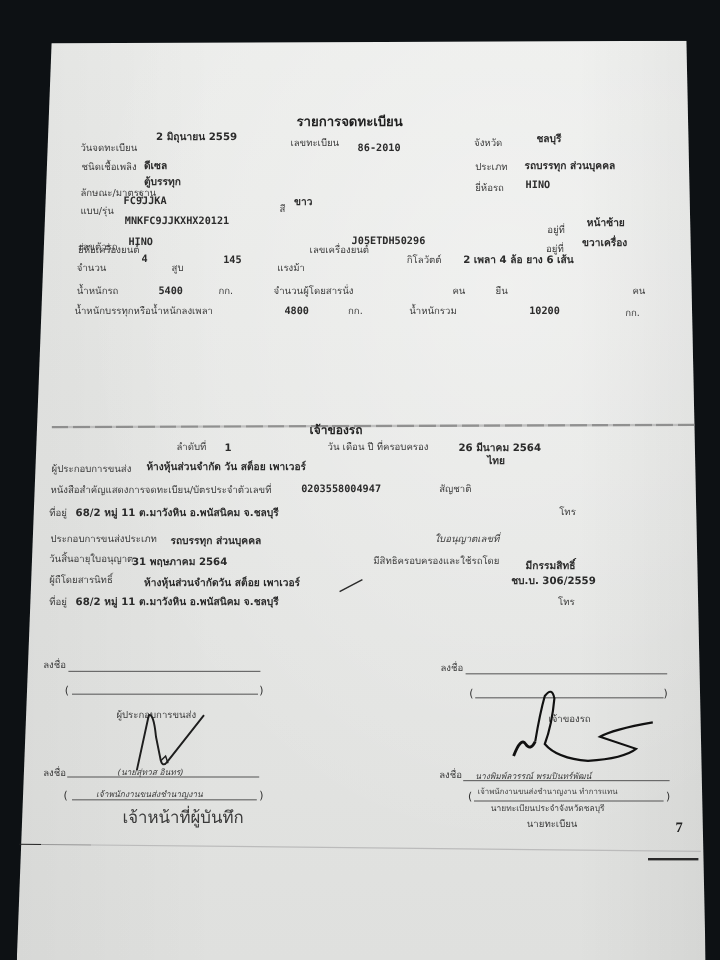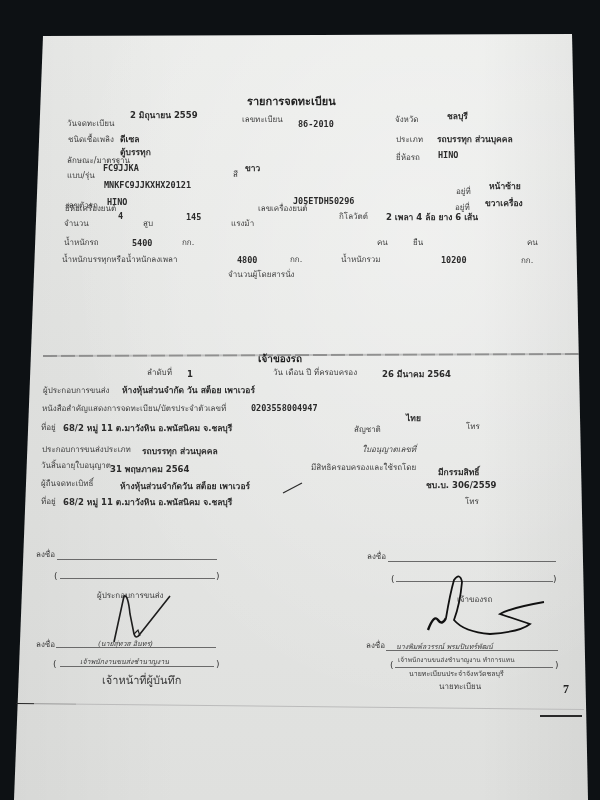--- a/index.html
+++ b/index.html
@@ -89,21 +89,21 @@
 <div class="v" style="left:118px; top:212px;">4</div>
 <div class="t" style="left:143px; top:220px;">สูบ</div>
 <div class="v" style="left:186px; top:213px;">145</div>
 <div class="t" style="left:231px; top:220px;">แรงม้า</div>
 <div class="t" style="left:339px; top:213px;">กิโลวัตต์</div>
 <div class="vt" style="left:386px; top:213px;">2 เพลา 4 ล้อ ยาง 6 เส้น</div>
 
 <div class="t" style="left:64px; top:239px;">น้ำหนักรถ</div>
 <div class="v" style="left:132px; top:239px;">5400</div>
 <div class="t" style="left:182px; top:239px;">กก.</div>
-<div class="t" style="left:228px; top:239px;margin-top:32px;">จำนวนผู้โดยสารนั่ง</div>
+<div class="t" style="left:228px; top:239px;">จำนวนผู้โดยสารนั่ง</div>
 <div class="t" style="left:377px; top:239px;">คน</div>
 <div class="t" style="left:413px; top:239px;">ยืน</div>
 <div class="t" style="left:527px; top:239px;">คน</div>
 
 <div class="t" style="left:62px; top:256px;">น้ำหนักบรรทุกหรือน้ำหนักลงเพลา</div>
 <div class="v" style="left:237px; top:256px;">4800</div>
 <div class="t" style="left:290px; top:256px;">กก.</div>
 <div class="t" style="left:341px; top:256px;">น้ำหนักรวม</div>
 <div class="v" style="left:441px; top:256px;">10200</div>
 <div class="t" style="left:521px; top:257px;">กก.</div>
@@ -115,38 +115,38 @@
 <div class="t" style="left:147px; top:369px;">ลำดับที่</div>
 <div class="vt" style="left:187px; top:370px;">1</div>
 <div class="t" style="left:273px; top:369px;">วัน เดือน ปี ที่ครอบครอง</div>
 <div class="vt" style="left:382px; top:370px;">26 มีนาคม 2564</div>
 
 <div class="t" style="left:43px; top:387px;">ผู้ประกอบการขนส่ง</div>
 <div class="vt" style="left:122px; top:386px;">ห้างหุ้นส่วนจำกัด วัน สต็อย เพาเวอร์</div>
 
 <div class="t" style="left:42px; top:405px;">หนังสือสำคัญแสดงการจดทะเบียน/บัตรประจำตัวเลขที่</div>
 <div class="v" style="left:251px; top:404px;">0203558004947</div>
-<div class="t" style="left:354px; top:404px;margin-top:22px;">สัญชาติ</div>
-<div class="vt" style="left:406px; top:414px;">ไทย</div>
+<div class="t" style="left:366px; top:404px;">สัญชาติ</div>
+<div class="vt" style="left:406px; top:381px;">ไทย</div>
 
 <div class="t" style="left:41px; top:424px;">ที่อยู่</div>
 <div class="vt" style="left:63px; top:424px;">68/2 หมู่ 11 ต.มาวังหิน อ.พนัสนิคม จ.ชลบุรี</div>
 <div class="t" style="left:466px; top:423px;">โทร</div>
 
 <div class="t" style="left:42px; top:446px;">ประกอบการขนส่งประเภท</div>
 <div class="vt" style="left:142px; top:447px;">รถบรรทุก ส่วนบุคคล</div>
 <div class="t" style="left:362px; top:446px;font-style:italic;">ใบอนุญาตเลขที่</div>
 <div class="vt" style="left:426px; top:450px;margin-top:31px;">ชบ.บ. 306/2559</div>
 
 <div class="t" style="left:41px; top:462px;">วันสิ้นอายุใบอนุญาต</div>
 <div class="vt" style="left:110px; top:465px;">31 พฤษภาคม 2564</div>
 <div class="t" style="left:311px; top:464px;">มีสิทธิครอบครองและใช้รถโดย</div>
 <div class="vt" style="left:438px; top:468px;">มีกรรมสิทธิ์</div>
 
-<div class="t" style="left:41px; top:480px;">ผู้ถืนจดทะเบิทธิ์</div>
+<div class="t" style="left:41px; top:480px;">ผู้ถืโดยสารนิทธิ์</div>
 <div class="vt" style="left:120px; top:482px;">ห้างหุ้นส่วนจำกัดวัน สต็อย เพาเวอร์</div>
 <svg width="20" height="12" style="left:283px; top:482px;">
   <path d="M0 11 L19 1" stroke="#2a2a2a" stroke-width="1.2" fill="none"></path>
 </svg>
 
 <div class="t" style="left:41px; top:498px;">ที่อยู่</div>
 <div class="vt" style="left:63px; top:498px;">68/2 หมู่ 11 ต.มาวังหิน อ.พนัสนิคม จ.ชลบุรี</div>
 <div class="t" style="left:465px; top:498px;">โทร</div>
 
 <div class="t" style="left:36px; top:551px;">ลงชื่อ</div>
@@ -161,21 +161,21 @@
   <path d="M20 40 L24 36 L26 42" stroke="#1e1e1e" stroke-width="1.2" fill="none"></path>
 </svg>
 
 <div class="t" style="left:36px; top:641px;">ลงชื่อ</div>
 <div class="sigline" style="left:56px; top:647px; width:160px;"></div>
 <div class="t italic" style="left:98px; top:641px; font-size:7px;">(นายสุ่ทวส อินทร)</div>
 <div class="paren" style="left:53px; top:659px;">(</div>
 <div class="sigline" style="left:60px; top:666px; width:154px;"></div>
 <div class="t italic" style="left:80px; top:659px; font-size:7px;">เจ้าพนักงานขนส่งชำนาญงาน</div>
 <div class="paren" style="left:216px; top:659px;">)</div>
-<div class="t" style="left:102px; top:675px; font-size:11px;">เจ้าหน้าที่ผู้บันทึก</div>
+<div class="t" style="left:102px; top:675px; font-size:14px;">เจ้าหน้าที่ผู้บันทึก</div>
 
 <div class="t" style="left:367px; top:553px;">ลงชื่อ</div>
 <div class="sigline" style="left:388px; top:561px; width:168px;"></div>
 <div class="paren" style="left:391px; top:574px;">(</div>
 <div class="sigline" style="left:396px; top:581px; width:157px;"></div>
 <div class="paren" style="left:553px; top:574px;">)</div>
 <div class="t" style="left:457px; top:596px;">เจ้าของรถ</div>
 
 <svg width="130" height="70" style="left:420px; top:574px;">
   <path d="M8 56 Q14 40 18 46 Q22 52 26 44" stroke="#111" stroke-width="2.4" fill="none"></path>

